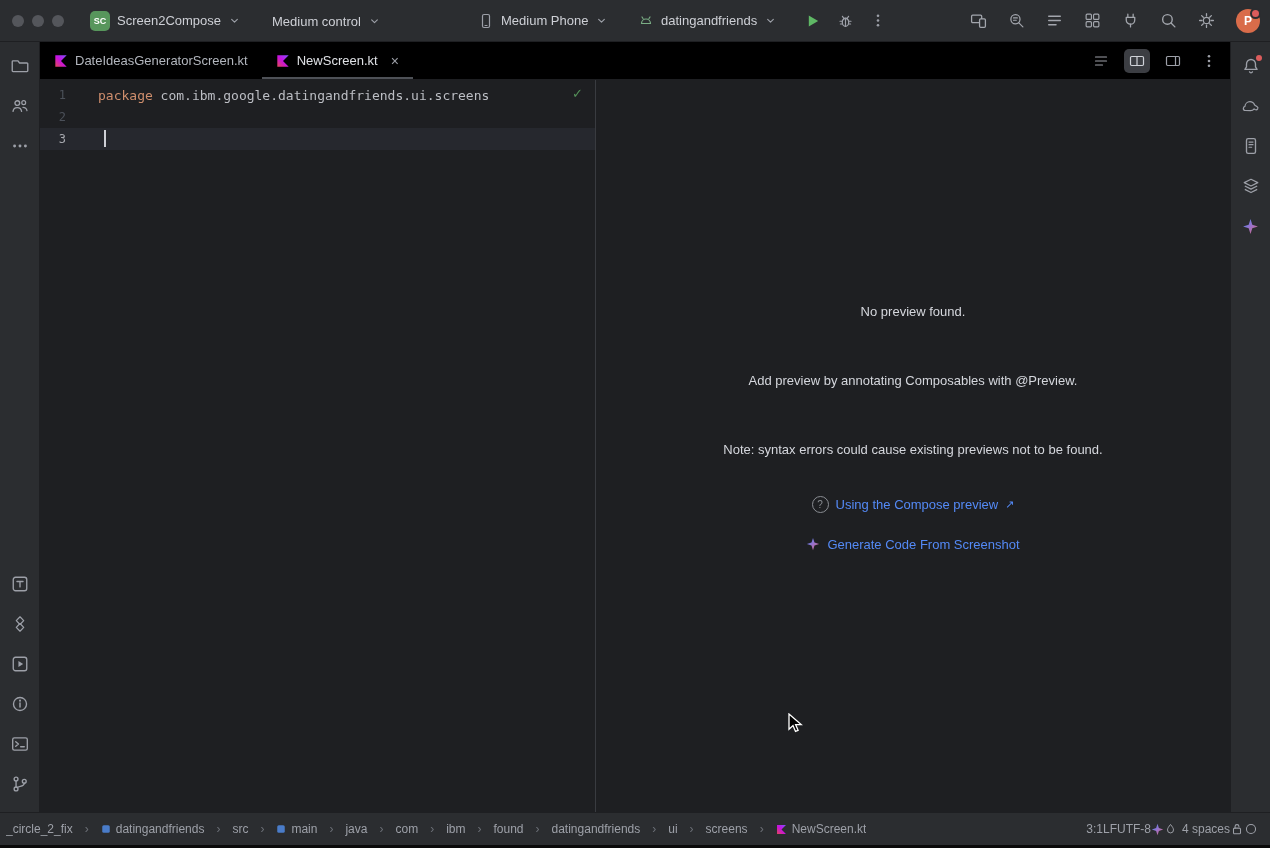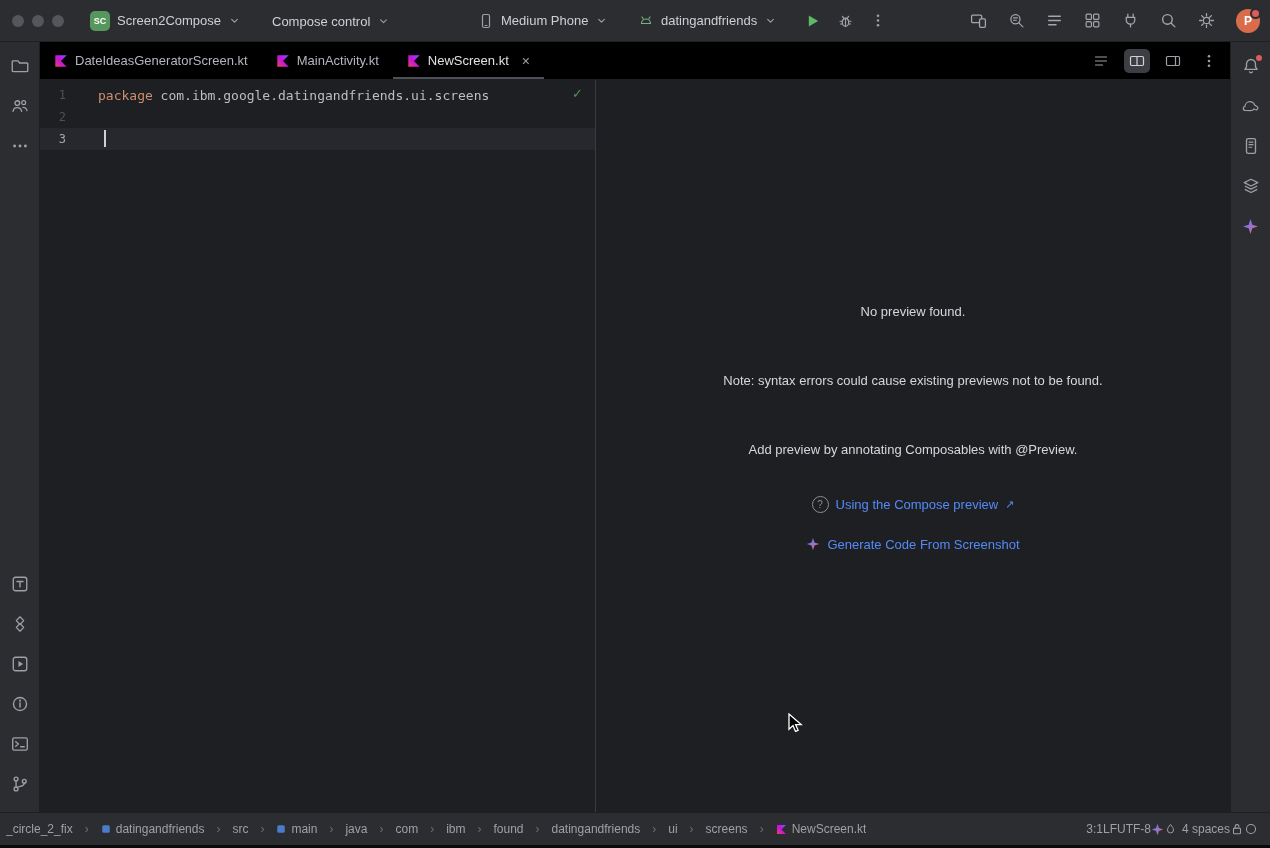--- a/index.html
+++ b/index.html
@@ -234,21 +234,21 @@
       <span class="badge-sc">SC</span>
       <span>Screen2Compose</span>
       <span class="chev">
           <svg class="ic" width="13" height="13">
             <use href="#i-chevron"></use>
           </svg>
         </span>
     </div>
 
     <div class="tl-group" style="left:272px;">
-      <span>Compose control</span>
+      <span>Medium control</span>
       <span class="chev">
           <svg class="ic" width="13" height="13">
             <use href="#i-chevron"></use>
           </svg>
         </span>
     </div>
 
     <div class="tl-group" style="left:478px;">
       <span class="chev">
           <svg class="ic" width="16" height="16">
@@ -389,26 +389,20 @@
         </div>
     </div>
 
     <div class="middle">
       <div class="tabrow">
         <div class="tab">
           <svg class="ic" width="14" height="14">
               <use href="#i-kotlin"></use>
             </svg>
           <span>DateIdeasGeneratorScreen.kt</span>
-        </div>
-        <div class="tab">
-          <svg class="ic" width="14" height="14">
-              <use href="#i-kotlin"></use>
-            </svg>
-          <span>MainActivity.kt</span>
         </div>
         <div class="tab active">
           <svg class="ic" width="14" height="14">
               <use href="#i-kotlin"></use>
             </svg>
           <span>NewScreen.kt</span>
           <span class="tab-close">×</span>
         </div>
         <div class="tabrow-right">
           <span class="tr-btn">
@@ -447,22 +441,22 @@
           <div class="code-line current">
             <span class="lnum">3</span>
             <span class="caret"></span>
           </div>
           <span class="check">✓</span>
         </div>
 
         <div class="preview">
           <div class="preview-inner">
             <p class="pv-msg">No preview found.</p>
+            <p class="pv-msg">Add preview by annotating Composables with @Preview.</p>
             <p class="pv-msg">Note: syntax errors could cause existing previews not to be found.</p>
-            <p class="pv-msg">Add preview by annotating Composables with @Preview.</p>
             <div class="link-row">
               <span class="qmark">?</span>
               <span>Using the Compose preview</span>
               <span class="ext">↗</span>
             </div>
             <div class="link-row">
               <svg class="ic" width="14" height="14" fill="url(#gm)">
                   <use href="#i-spark"></use>
                 </svg>
               <span>Generate Code From Screenshot</span>

